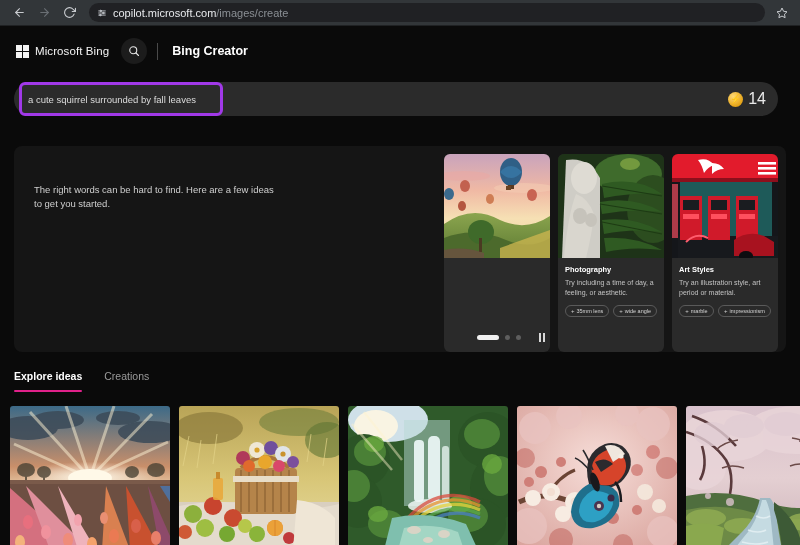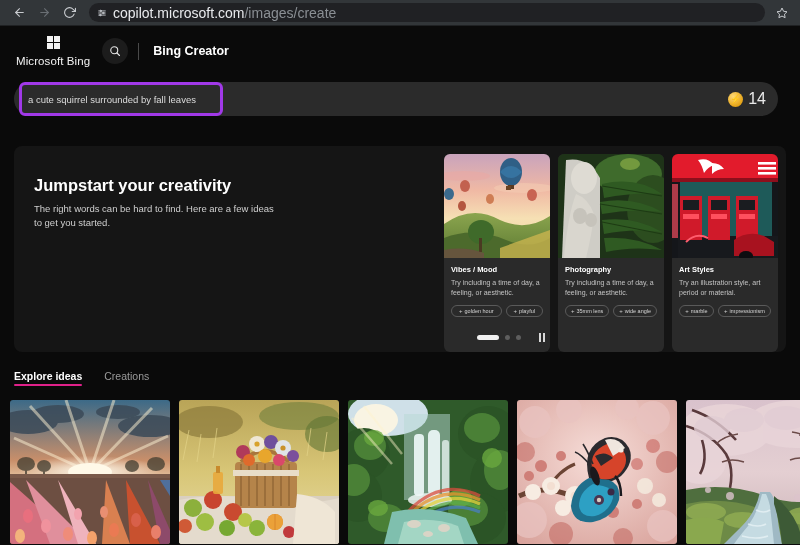--- a/index.html
+++ b/index.html
@@ -36,39 +36,39 @@
     border-radius: 10px;
     display: flex;
     align-items: center;
     padding: 0 8px;
     gap: 6px;
     margin: 0 4px 0 6px;
     min-width: 0;
   }
   .url-icon { color: #bdc1c6; flex: 0 0 auto; display:flex; }
   .url-text {
-    font-size: 14px;
+    font-size: 11px;
     color: #e8eaed;
     white-space: nowrap;
     overflow: hidden;
     text-overflow: ellipsis;
   }
   .url-text .path { color: #8a8f94; }
   .star-btn { width: 20px; height: 20px; display:flex; align-items:center; justify-content:center; color:#c8cbcf; flex:0 0 auto;}
 
   
   .app-header {
     height: 38px;
     display: flex;
     align-items: center;
     padding: 0 16px;
     gap: 4px;
     margin-top: 6px;
   }
-  .bing-logo { display: flex; align-items: center; gap: 6px; flex-direction: column; }
+  .bing-logo { display: flex; align-items: center; gap: 6px; }
   .ms-grid {
     width: 13px; height: 13px;
     display: grid;
     grid-template-columns: 6px 6px;
     grid-template-rows: 6px 6px;
     gap: 1px;
   }
   .ms-grid i { background: #f3f3f3; display:block; }
   .bing-name { font-size: 11.5px; color: #f3f3f3; font-weight: 400; letter-spacing: .1px;}
   .hdr-search {
@@ -192,21 +192,21 @@
   .pause { display: flex; gap: 2px; margin-left: 12px; }
   .pause i { width: 2px; height: 9px; background: #d9d9d9; display: block; }
 
   
   .tabs {
     display: flex;
     gap: 22px;
     margin: 18px 0 0 14px;
     align-items: flex-end;
   }
-  .tab { font-size: 10.5px; color: #9b9b9b; padding-bottom: 4px; position: relative; }
+  .tab { font-size: 10.5px; color: #9b9b9b; padding-bottom: 10px; position: relative; }
   .tab.active { color: #ffffff; font-weight: 700; }
   .tab.active::after {
     content: ""; position: absolute; left: 0; right: 0; bottom: 0;
     height: 2px; background: #e0218a; border-radius: 1px;
   }
 
   .gallery {
     display: flex;
     gap: 9px;
     margin: 14px 0 0 10px;
@@ -285,21 +285,20 @@
       <span class="coin">⚡</span>
       <span class="token-count">14</span>
     </div>
   </div>
   <div class="prompt-highlight"></div>
 
 </div>
 
 <div class="jumpstart">
   <div class="jumpstart-left">
-    <div class="js-title">Jumpstart your creativity</div>
     <div class="js-sub">The right words can be hard to find. Here are a few ideas to get you started.</div>
   </div>
   <div class="cards">
 
     <div class="idea-card">
       <div class="card-thumb">
         <svg class="pic" width="106" height="104" viewBox="0 0 106 104">
           <defs>
               <linearGradient id="sky1" x1="0" y1="0" x2="0" y2="1">
             <stop offset="0" stop-color="#c9a3bc"></stop>
@@ -324,34 +323,20 @@
           <ellipse cx="5" cy="40" rx="5" ry="6" fill="#3b6a8d"></ellipse>
           <ellipse cx="46" cy="45" rx="4" ry="5" fill="#cf7d54"></ellipse>
           <ellipse cx="88" cy="41" rx="5" ry="6" fill="#c86452"></ellipse>
           <ellipse cx="18" cy="52" rx="4" ry="5" fill="#b4563f"></ellipse>
           <rect x="62" y="32" width="5" height="4" fill="#6b4424"></rect>
           <ellipse cx="37" cy="78" rx="13" ry="12" fill="#3f6a2a"></ellipse>
           <rect x="35" y="84" width="3" height="14" fill="#4a3a22"></rect>
           <path d="M56 94 L106 76 L106 104 L56 104Z" fill="#c9b44f" opacity=".8"></path>
           <path d="M0 96 Q20 92 40 99 L40 104 L0 104Z" fill="#7f3f4d" opacity=".5"></path>
         </svg>
-      </div>
-      <div class="card-body">
-        <div class="card-title">Vibes / Mood</div>
-        <div class="card-desc">Try including a time of day, a feeling, or aesthetic.</div>
-        <div class="chips">
-          <div class="chip">
-              <span class="plus">+</span>
-              <span>golden hour</span>
-            </div>
-          <div class="chip">
-              <span class="plus">+</span>
-              <span>playful</span>
-            </div>
-        </div>
       </div>
     </div>
 
     <div class="idea-card">
       <div class="card-thumb">
         <svg class="pic" width="106" height="104" viewBox="0 0 106 104">
           <rect width="106" height="104" fill="#1e3318"></rect>
           <ellipse cx="70" cy="20" rx="34" ry="20" fill="#3f6b2c"></ellipse>
           <ellipse cx="95" cy="55" rx="26" ry="34" fill="#2c4d1f"></ellipse>
           <path d="M8 6 Q30 2 42 24 L42 104 L4 104Z" fill="#cfcdc6"></path>

